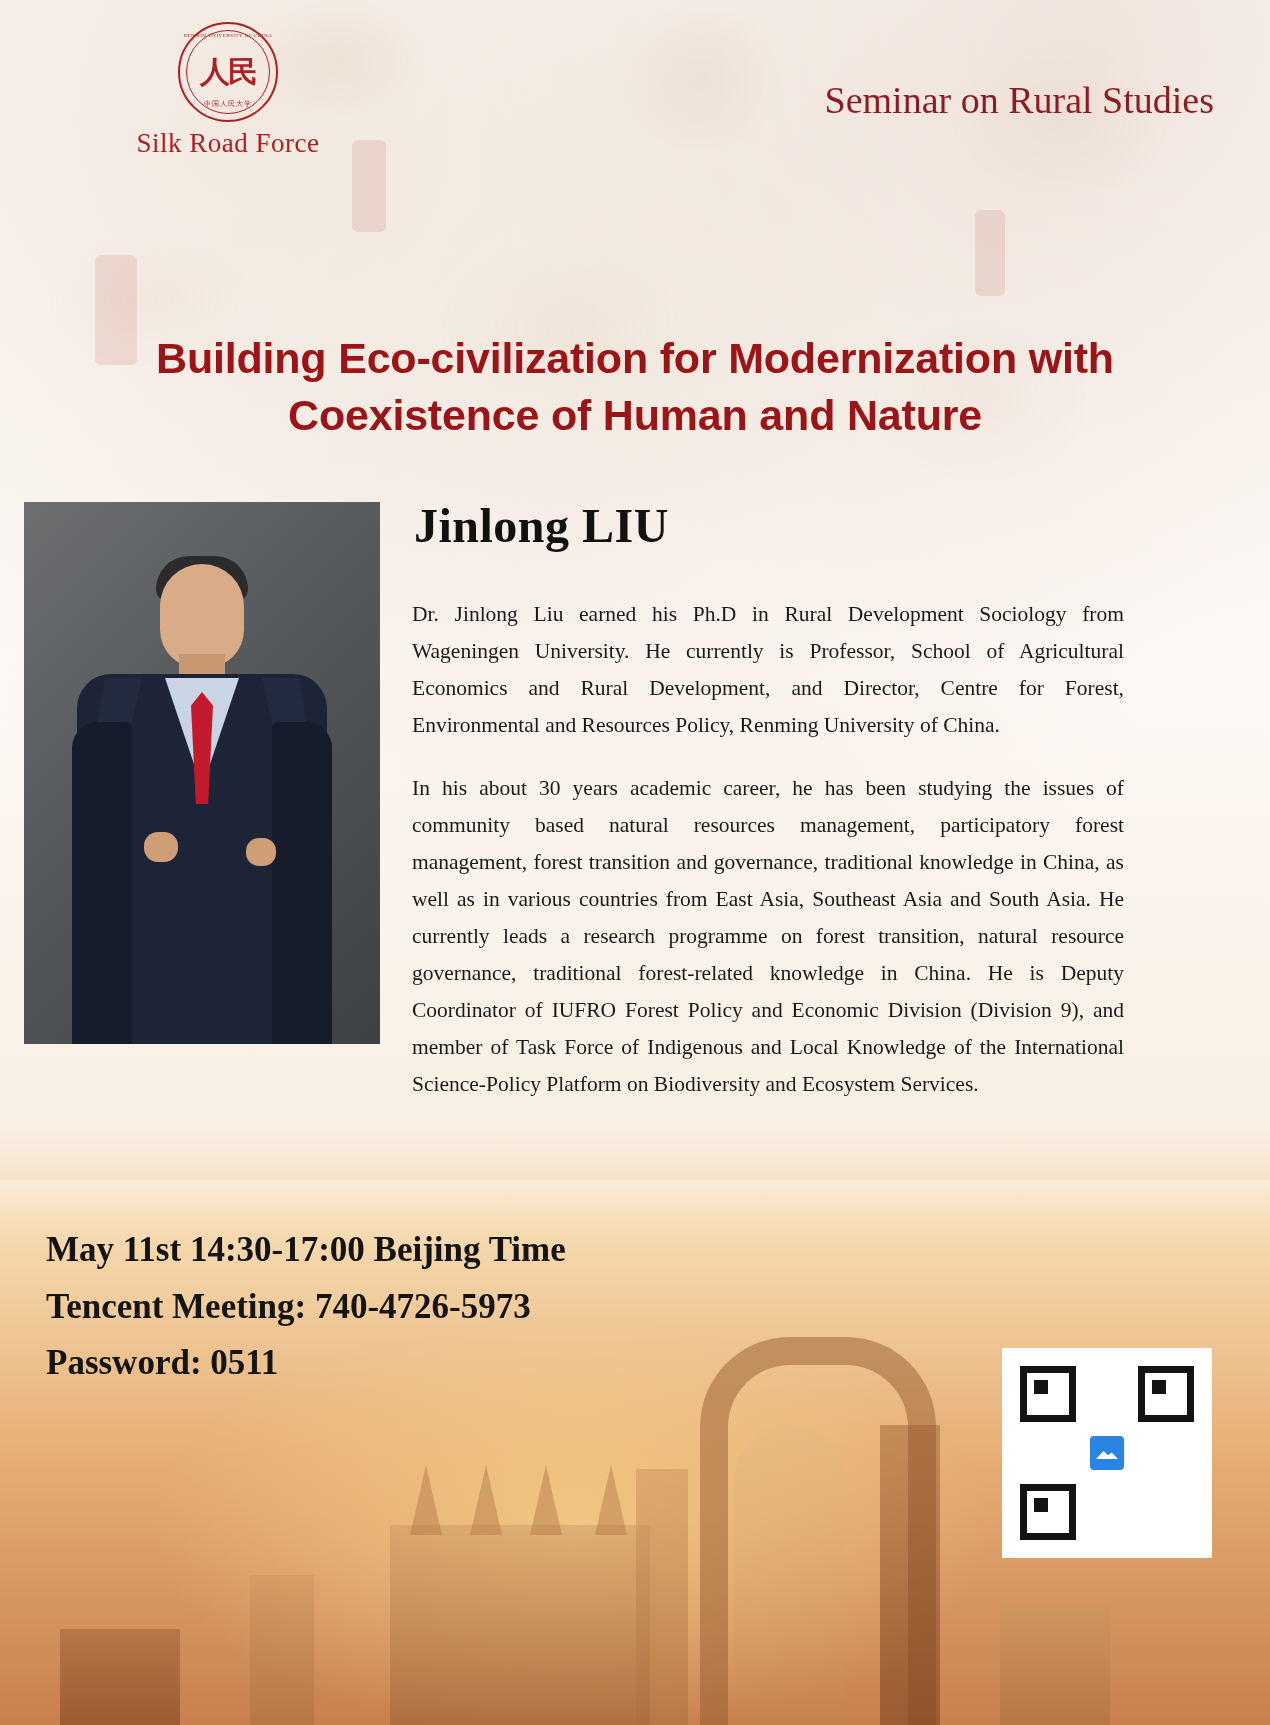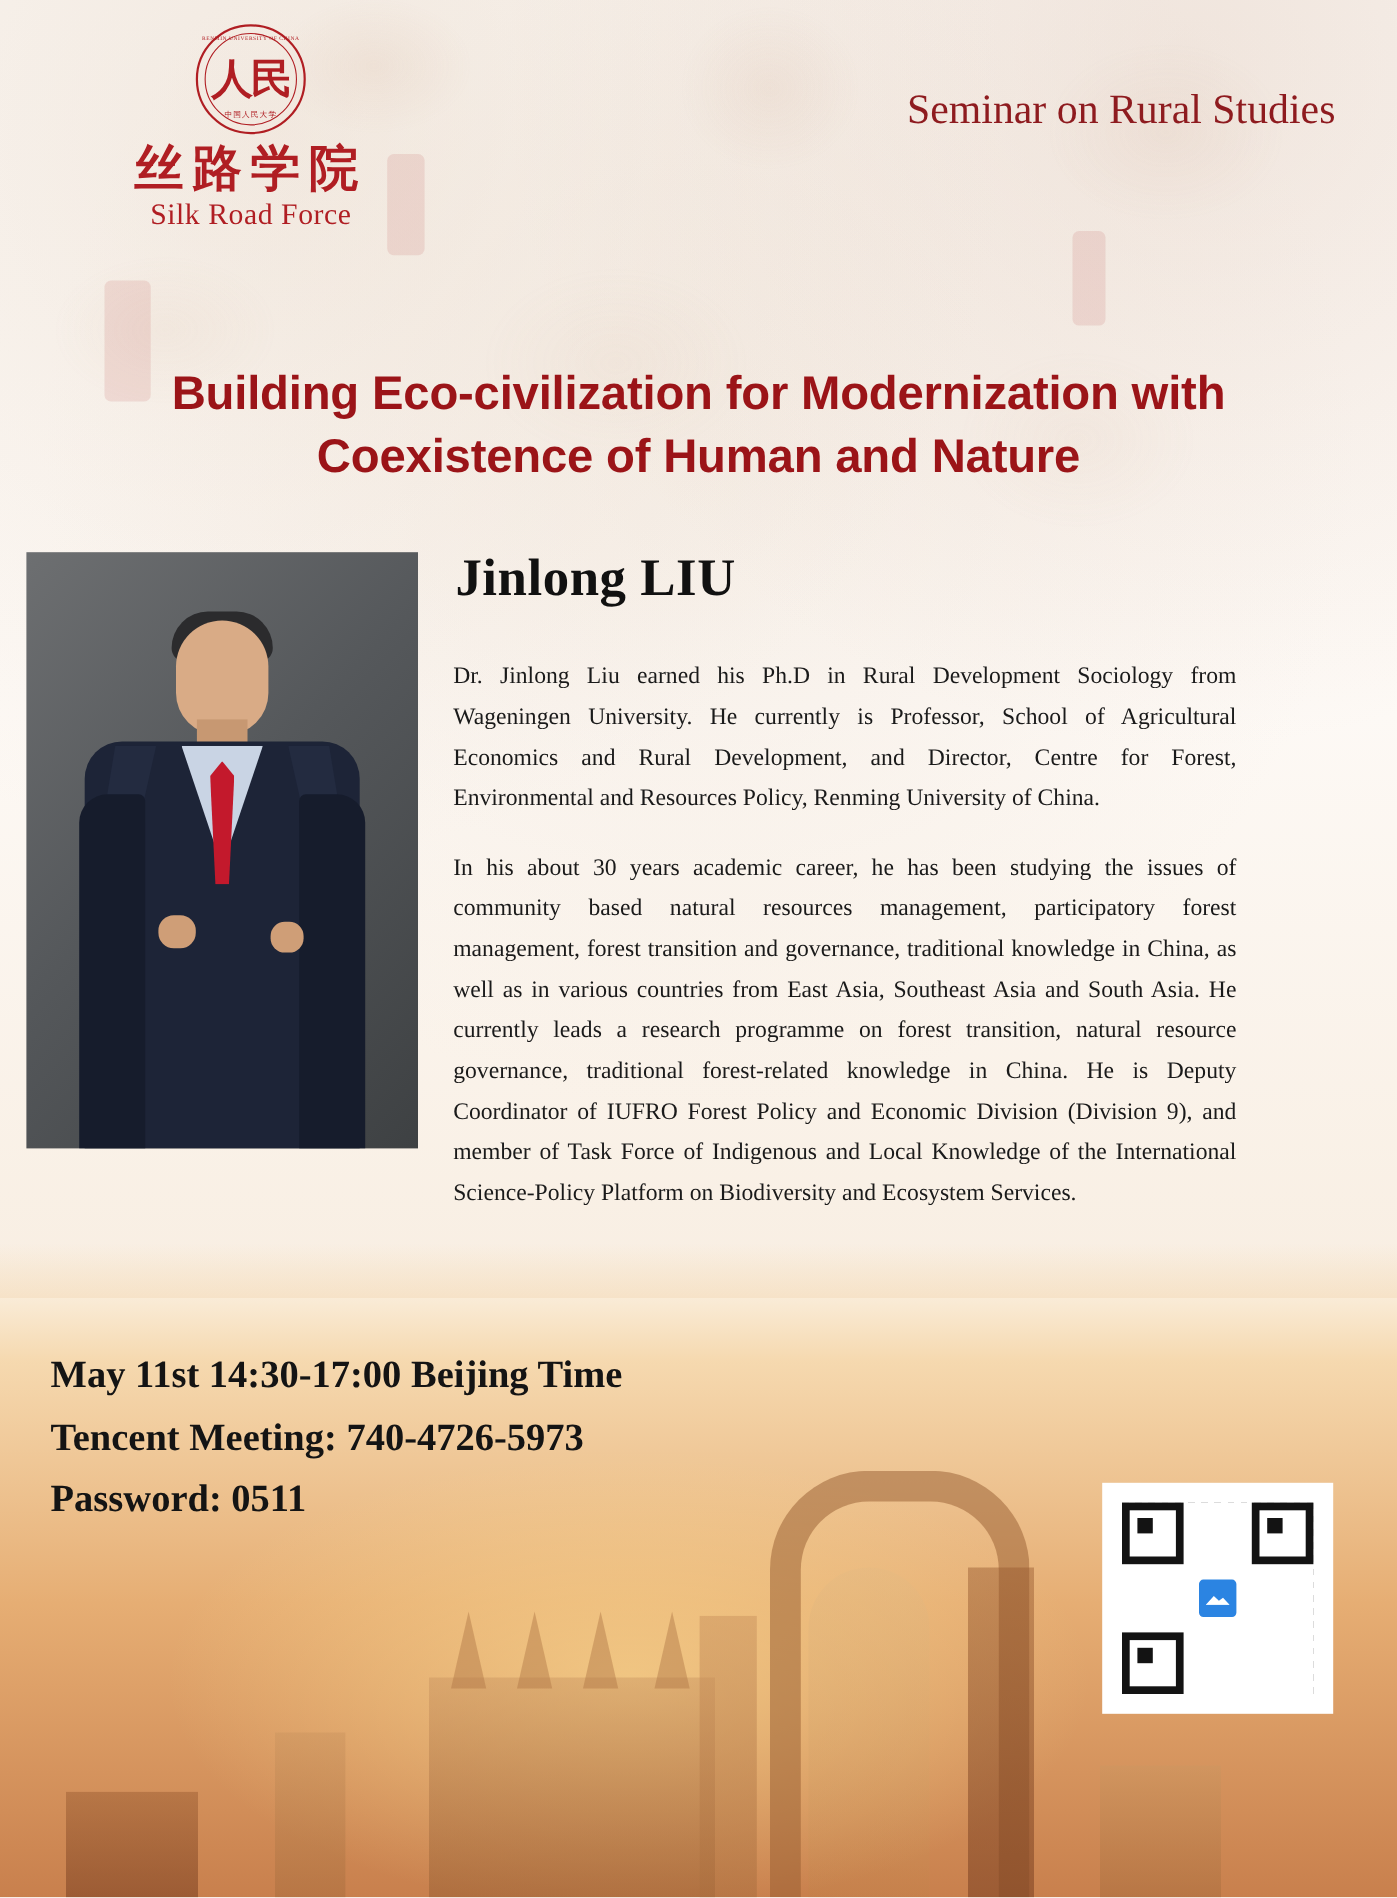--- a/index.html
+++ b/index.html
@@ -136,21 +136,21 @@
     content: "";
     position: absolute;
     left: 6px; top: 6px; right: 6px; bottom: 6px;
     border: 1px solid #b01e23;
     border-radius: 50%;
   }
   .logo-seal-inner {
     position: absolute;
     left: 0; right: 0; top: 50%;
     transform: translateY(-50%);
-    font-size: 38px;
+    font-size: 30px;
     font-weight: bold;
     letter-spacing: -2px;
     color: #b01e23;
     font-family: "DejaVu Serif", serif;
     text-align: center;
   }
   .logo-seal-top {
     position: absolute;
     left: 0; right: 0; top: 9px;
     font-size: 5px;
@@ -424,21 +424,20 @@
     <div class="bld" style="left:60px; width:120px; height:96px;"></div>
     <div class="bld light" style="left:1000px; width:110px; height:120px;"></div>
   </div>
 
   <div class="logo-block">
     <div class="logo-seal">
       <div class="logo-seal-top">RENMIN UNIVERSITY OF CHINA</div>
       <div class="logo-seal-inner">人民</div>
       <div class="logo-seal-bottom">中国人民大学</div>
     </div>
-    <div class="logo-cn">丝路学院</div>
     <div class="logo-en">Silk Road Force</div>
   </div>
 
   <div class="seminar-title">Seminar on Rural Studies</div>
 
   <div class="main-title">Building Eco-civilization for Modernization with Coexistence of Human and Nature</div>
 
   <div class="photo">
     <div class="ph-hair"></div>
     <div class="ph-head"></div>

